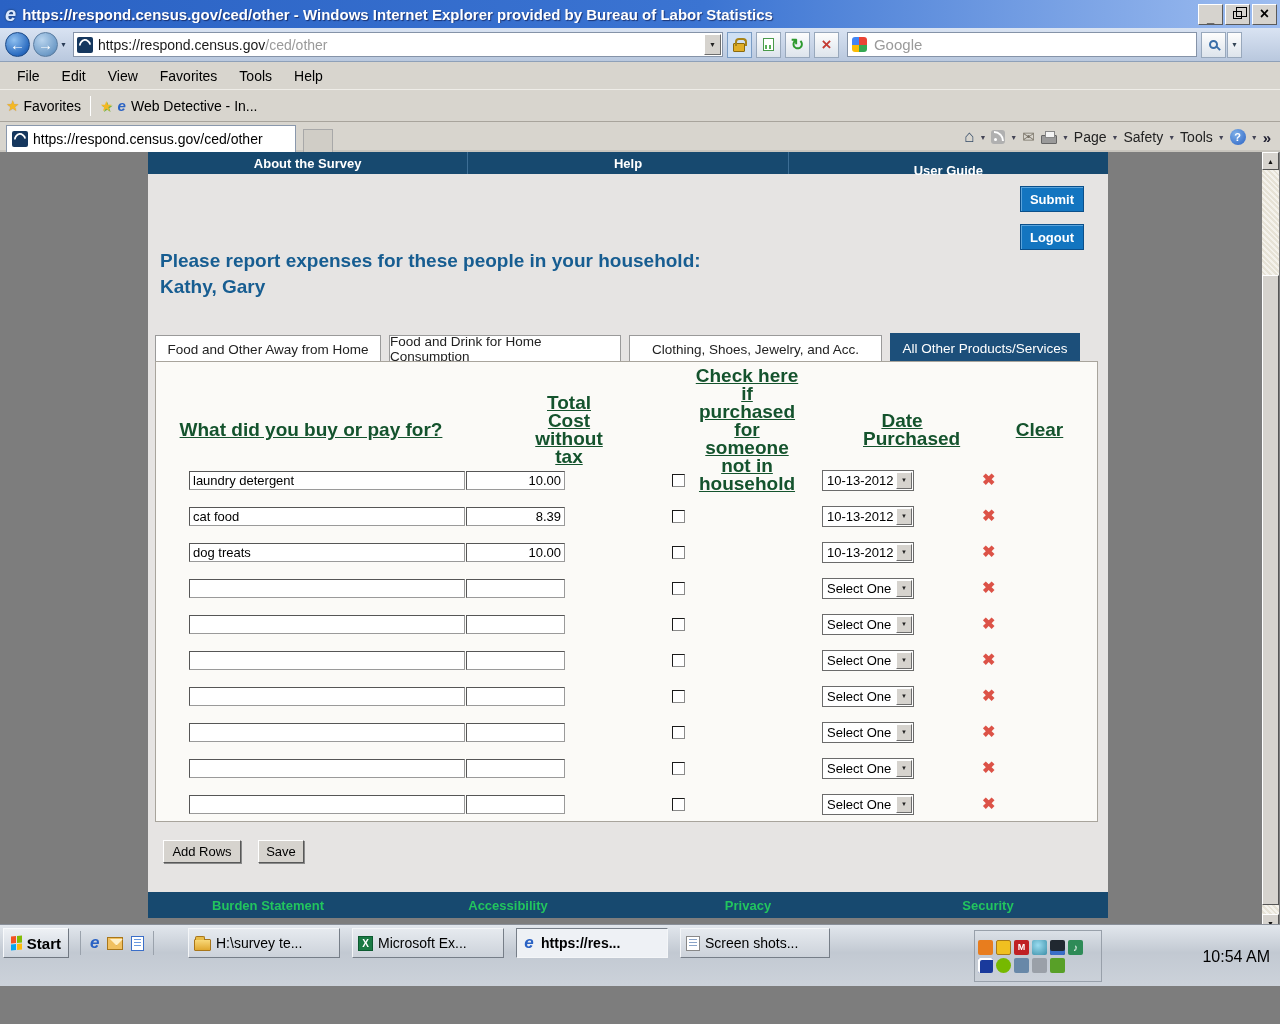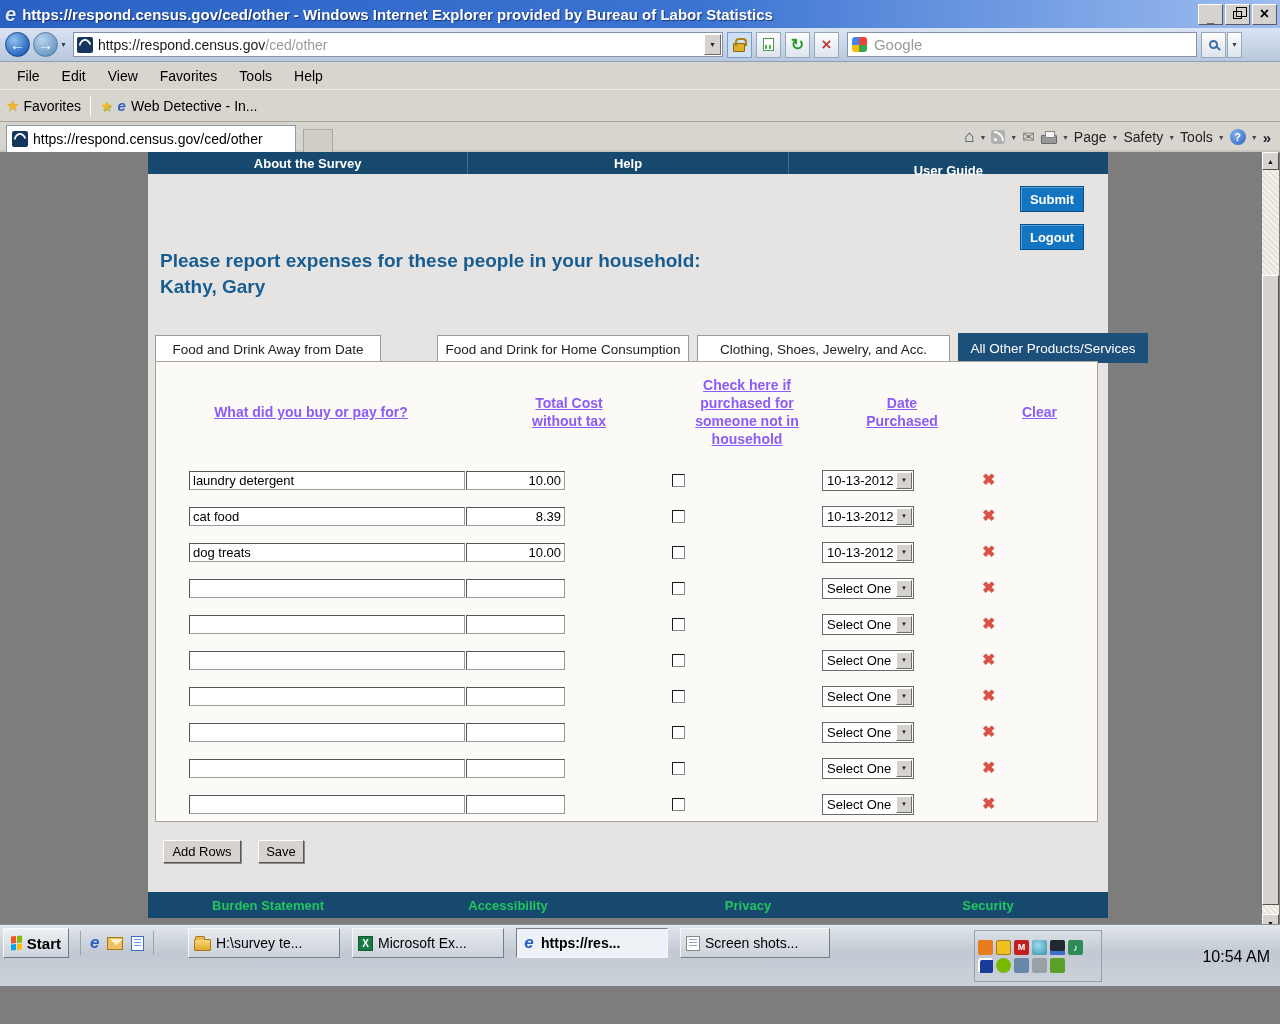--- a/index.html
+++ b/index.html
@@ -119,27 +119,27 @@
   .btn-blue{position:absolute;right:24px;height:26px;background:#1375c0;border:1px solid #0b4f8a;
     color:#fff;font-weight:bold;font-size:13px;display:flex;align-items:center;justify-content:center;
     box-shadow:inset 1px 1px 0 #5aa4dc;padding:0 9px;}
   .btn-submit{top:34px;} .btn-logout{top:72px;}
 
   .heading{position:absolute;left:12px;top:96px;color:#175d91;font-size:19px;font-weight:bold;line-height:26px;}
 
   .cat-tabs{position:absolute;left:7px;top:181px;height:30px;display:flex;gap:8px;align-items:flex-end;}
   .cat-tab{background:#fff;border:1px solid #9a9a9a;height:28px;display:flex;align-items:center;
     justify-content:center;font-size:13.5px;color:#222;}
-  .cat-tab.w1{width:226px;} .cat-tab.w2{width:252px;margin-left:48px;} .cat-tab.w3{width:253px;}
+  .cat-tab.w1{width:226px;} .cat-tab.w2{width:232px;} .cat-tab.w3{width:253px;}
   .cat-tab.active{width:190px;height:30px;background:#1c4f7a;color:#fff;border-color:#1c4f7a;}
 
   .table-panel{position:absolute;left:7px;top:209px;width:943px;height:461px;background:#fbfaf7;border:1px solid #a8a49c;}
   .thead{position:absolute;top:5px;left:0;width:100%;height:90px;display:grid;
     grid-template-columns:310px 206px 150px 160px 115px;align-items:center;justify-items:center;}
-  .th{color:#8b5cf6;font-weight:bold;font-size:14px;text-align:center;text-decoration:underline;line-height:18px;}
+  .th{color:#14532d;font-weight:bold;font-size:19px;text-align:center;text-decoration:underline;line-height:18px;}
   .th.cost{max-width:88px;} .th.check{max-width:108px;} .th.date{max-width:78px;}
   .rows{position:absolute;top:100px;left:0;width:100%;}
   .trow{height:36px;display:grid;grid-template-columns:310px 206px 150px 160px 115px;align-items:center;}
   .tcell{display:flex;align-items:center;justify-content:flex-start;}
   .tcell.c1{justify-content:flex-start;padding-left:33px;}
   .ti{width:276px;height:19px;border:1px solid #565656;border-right-color:#9a9a9a;border-bottom-color:#9a9a9a;
     font-size:13px;padding:0 3px;background:#fff;font-family:"Liberation Sans",sans-serif;outline:none;}
   .ci{width:99px;height:19px;text-align:right;border:1px solid #565656;border-right-color:#9a9a9a;
     border-bottom-color:#9a9a9a;font-size:13px;padding:0 3px;background:#fff;font-family:"Liberation Sans",sans-serif;outline:none;}
   .cb{appearance:none;-webkit-appearance:none;width:13px;height:13px;background:#fff;
@@ -358,21 +358,21 @@
 
     <button class="btn-blue btn-submit">Submit</button>
     <button class="btn-blue btn-logout">Logout</button>
 
     <div class="heading">
       <div>Please report expenses for these people in your household:</div>
       <div>Kathy, Gary</div>
     </div>
 
     <div class="cat-tabs">
-      <span class="cat-tab w1">Food and Drink Away from Date</span>
+      <span class="cat-tab w1">Food and Other Away from Home</span>
       <span class="cat-tab w2">Food and Drink for Home Consumption</span>
       <span class="cat-tab w3">Clothing, Shoes, Jewelry, and Acc.</span>
       <span class="cat-tab active">All Other Products/Services</span>
     </div>
 
     <div class="table-panel">
       <div class="thead">
         <span class="th">What did you buy or pay for?</span>
         <span class="th cost">Total Cost without tax</span>
         <span class="th check">Check here if purchased for someone not in household</span>

